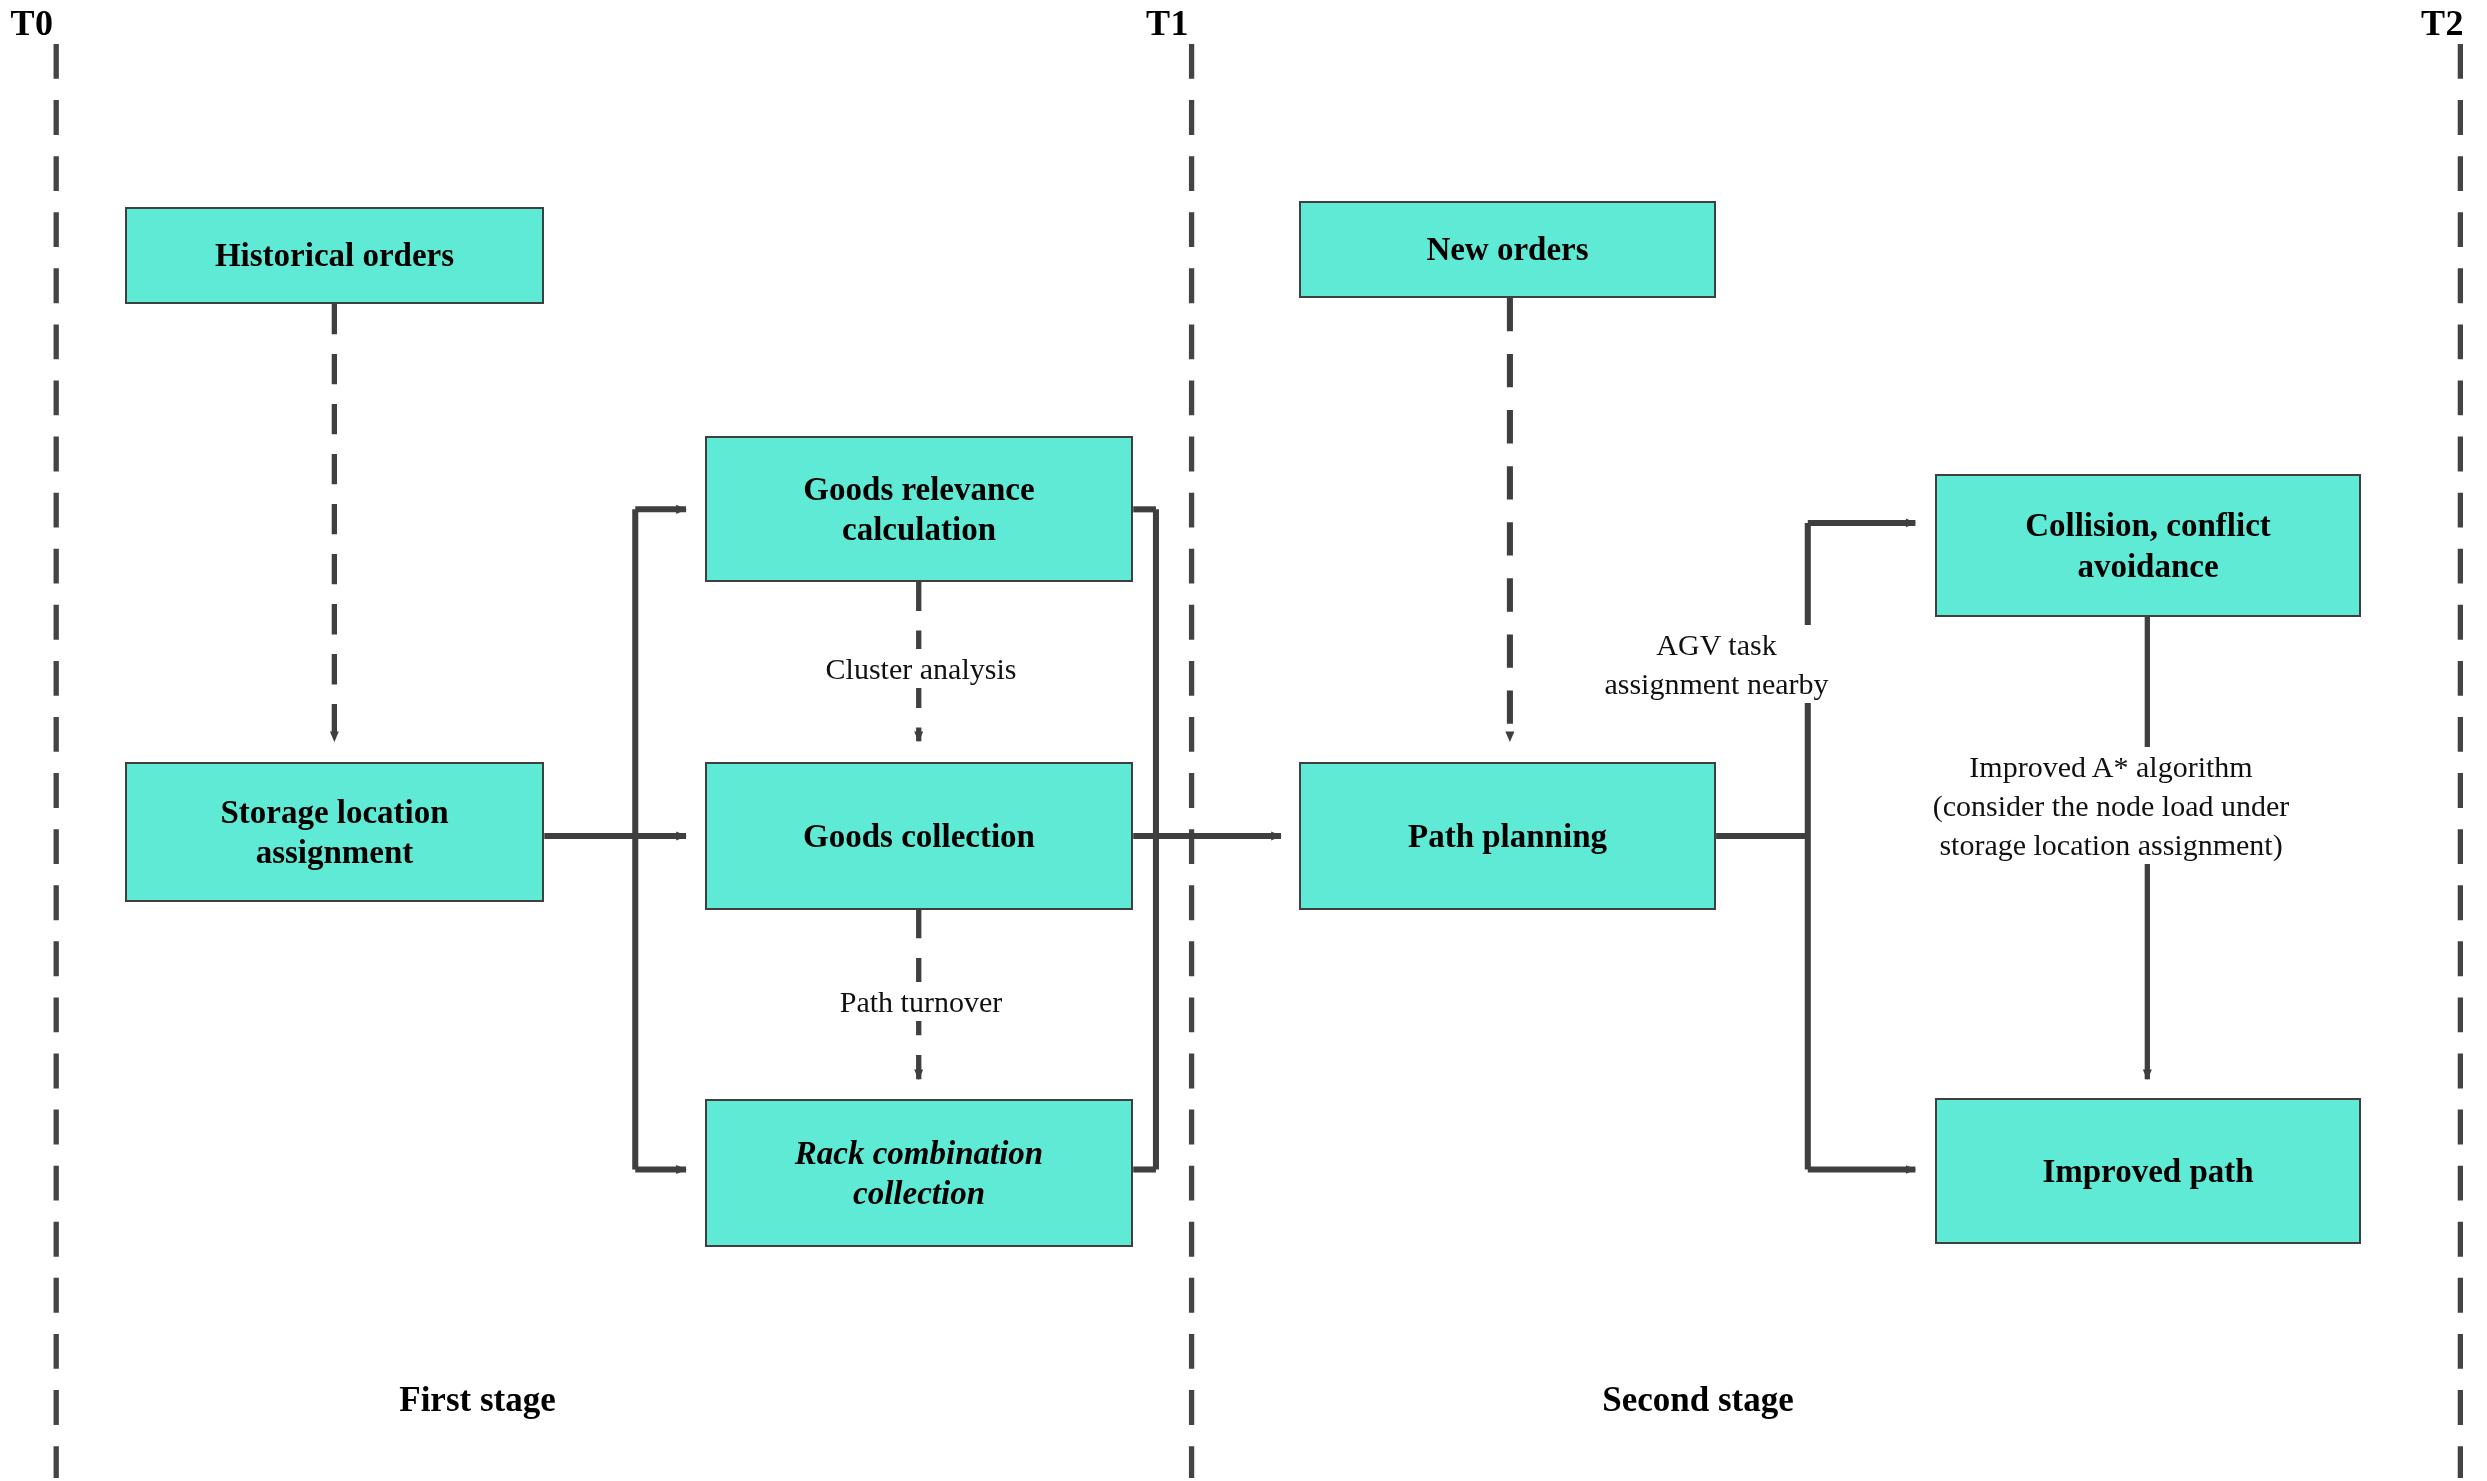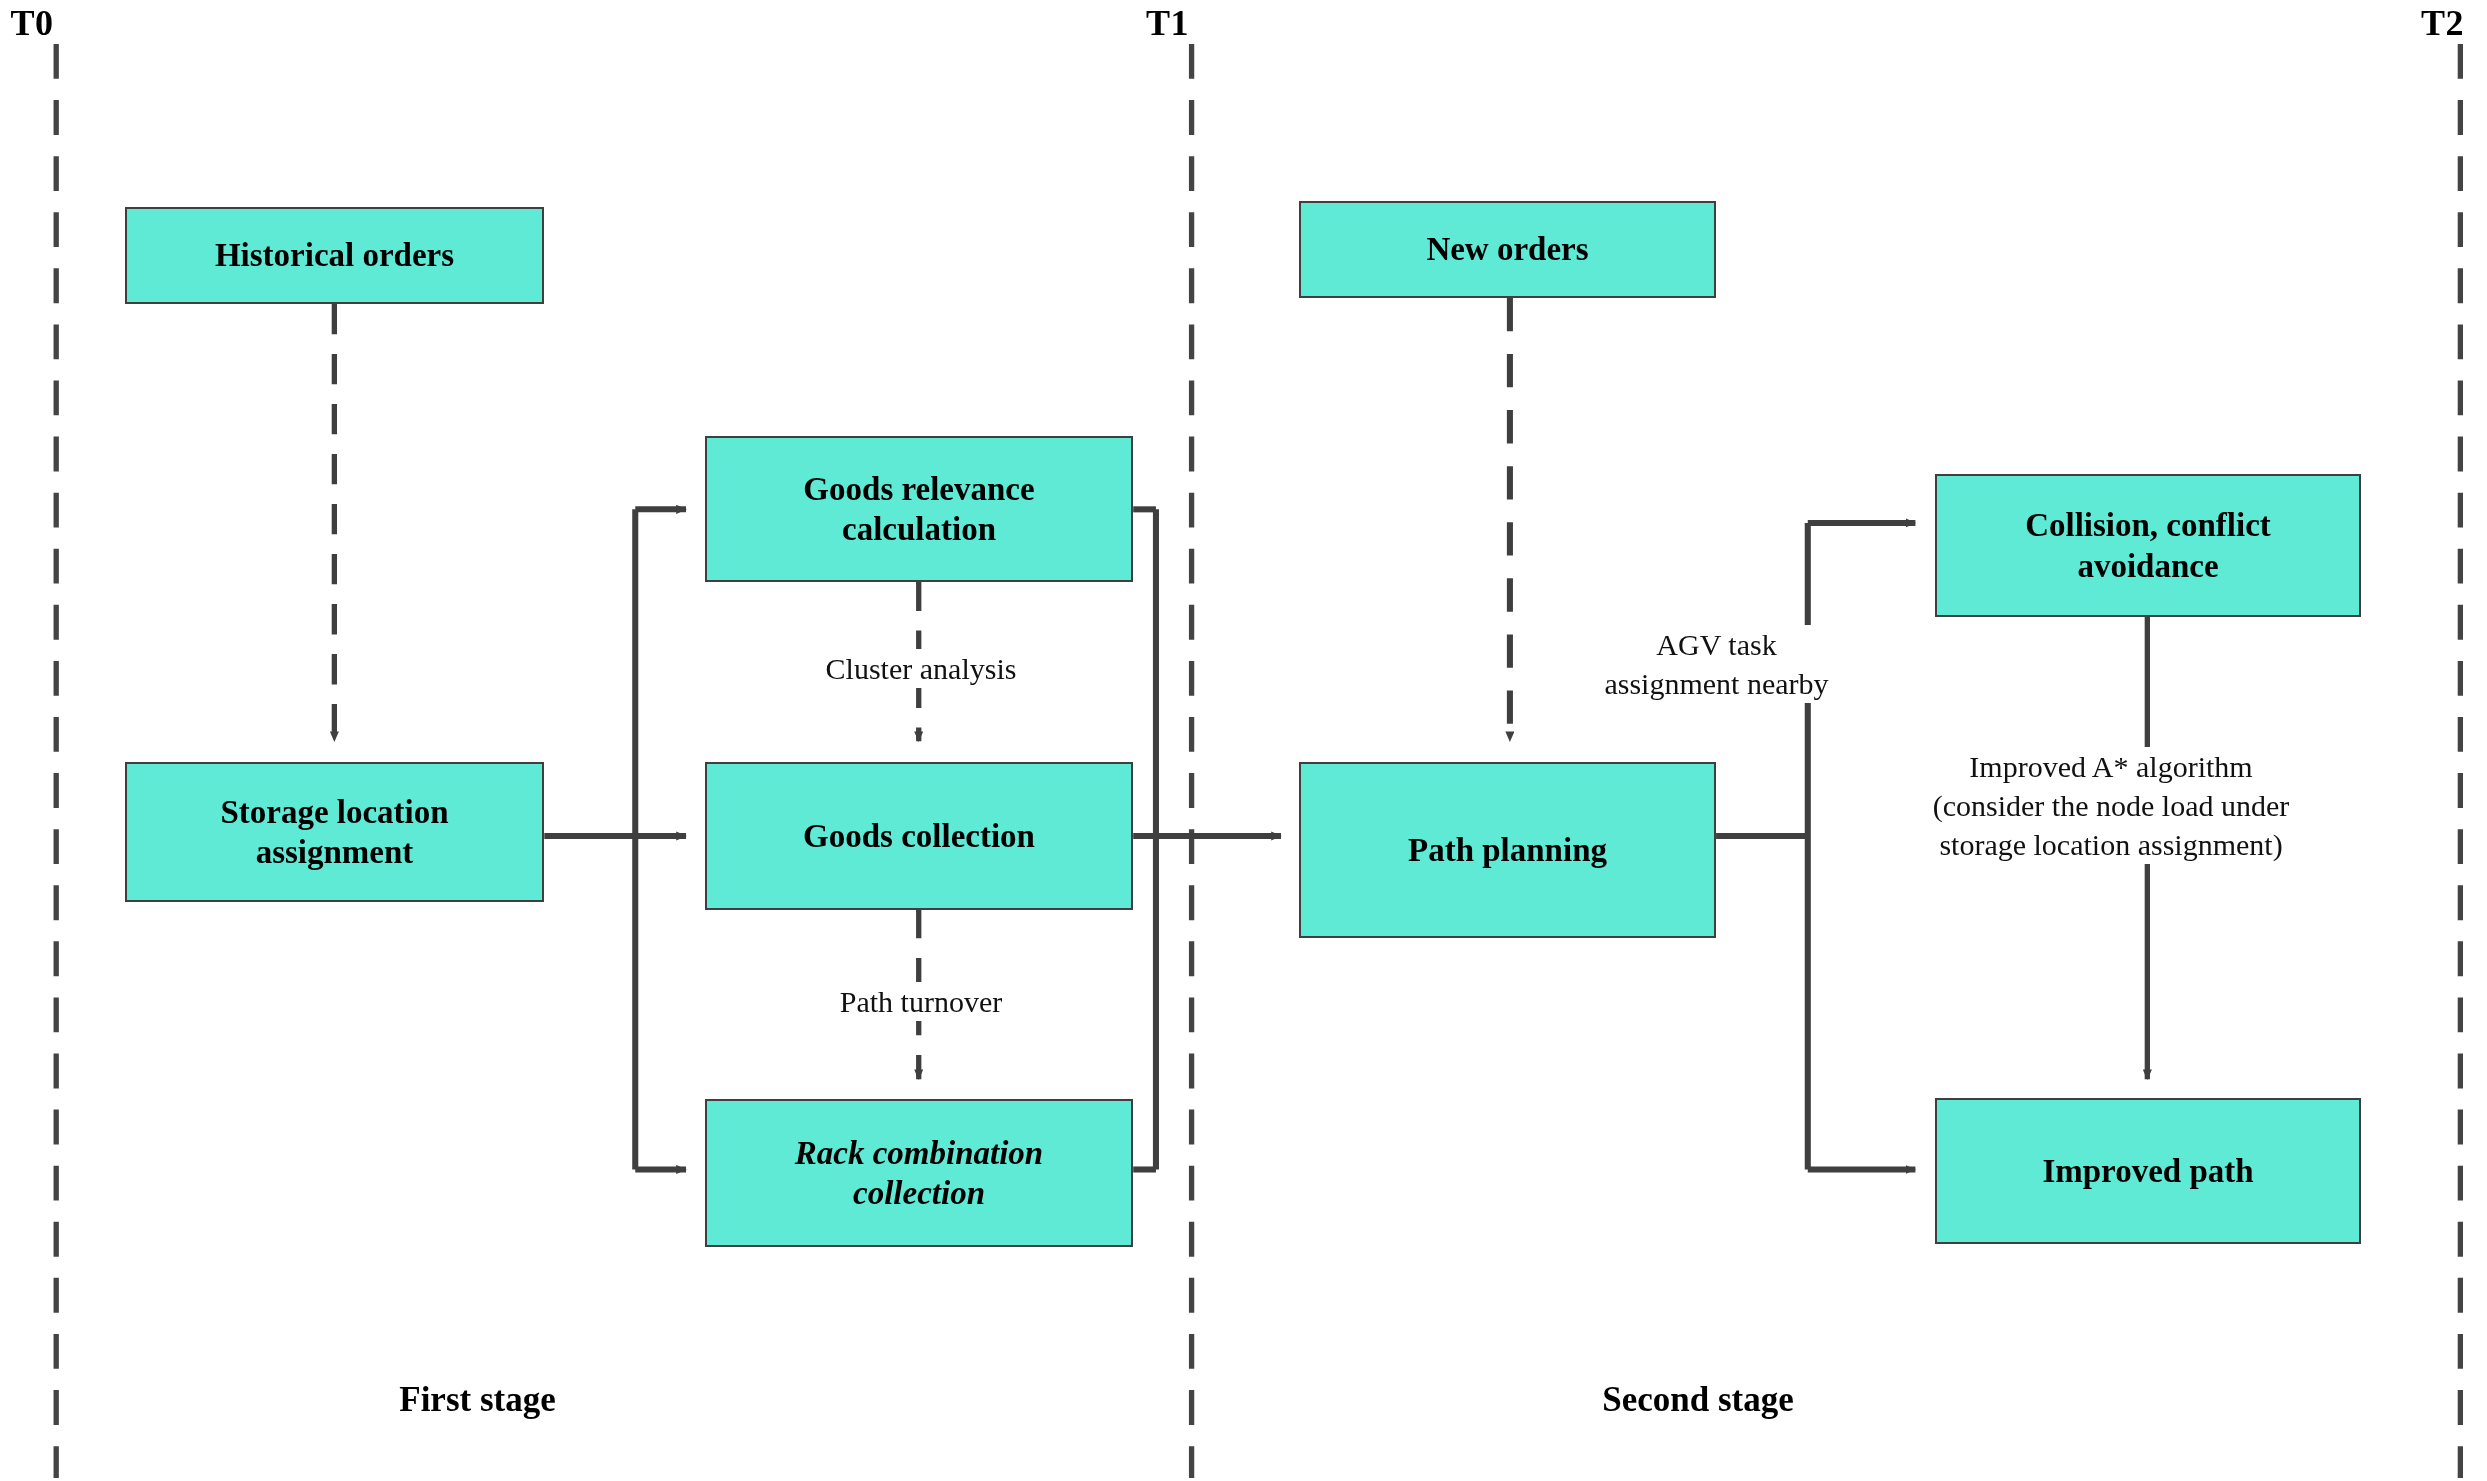--- a/index.html
+++ b/index.html
@@ -169,21 +169,21 @@
 
   <div class="node" style="left:705px; top:1099px; width:428px; height:148px; font-size:33px; white-space:pre-line;font-style:italic;">
     <span class="node-label">Rack combination
 collection</span>
   </div>
 
   <div class="node" style="left:1299px; top:201px; width:417px; height:97px; font-size:33px;">
     <span class="node-label">New orders</span>
   </div>
 
-  <div class="node" style="left:1299px; top:762px; width:417px; height:176px; font-size:33px;">
+  <div class="node" style="left:1299px; top:762px; width:417px; height:148px; font-size:33px;">
     <span class="node-label">Path planning</span>
   </div>
 
   <div class="node" style="left:1935px; top:474px; width:426px; height:143px; font-size:33px; white-space:pre-line;">
     <span class="node-label">Collision, conflict
 avoidance</span>
   </div>
 
   <div class="node" style="left:1935px; top:1098px; width:426px; height:146px; font-size:33px;">
     <span class="node-label">Improved path</span>

